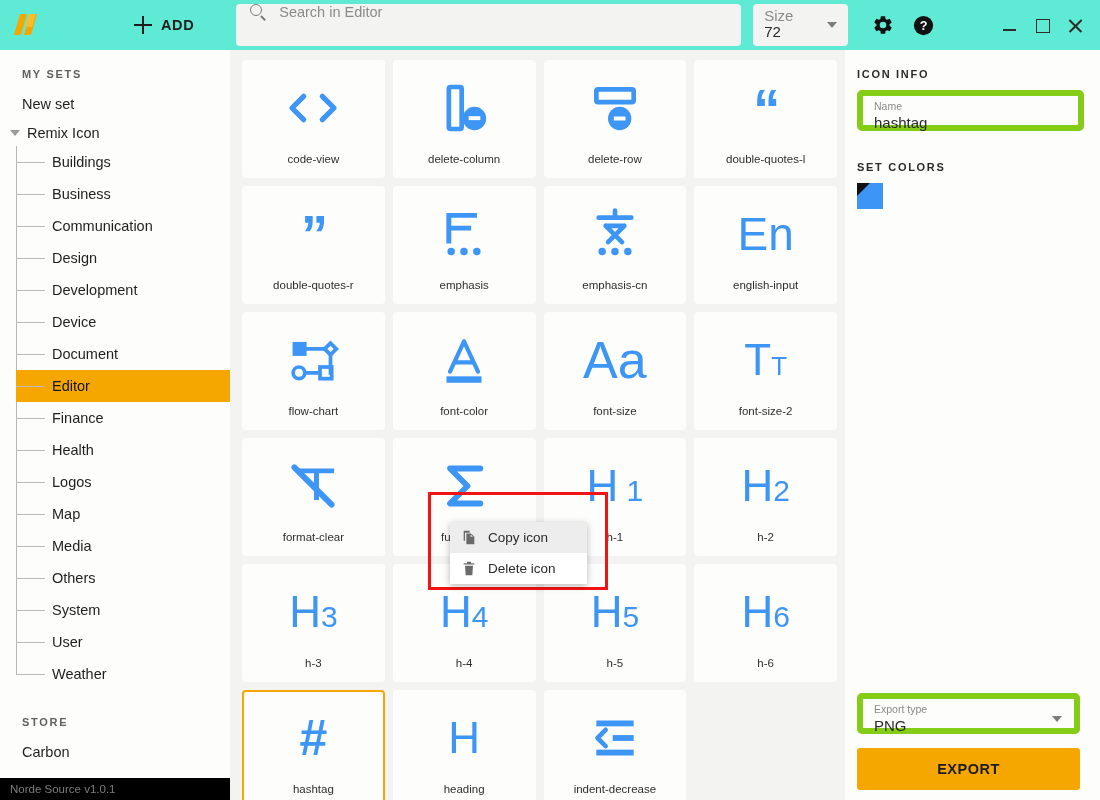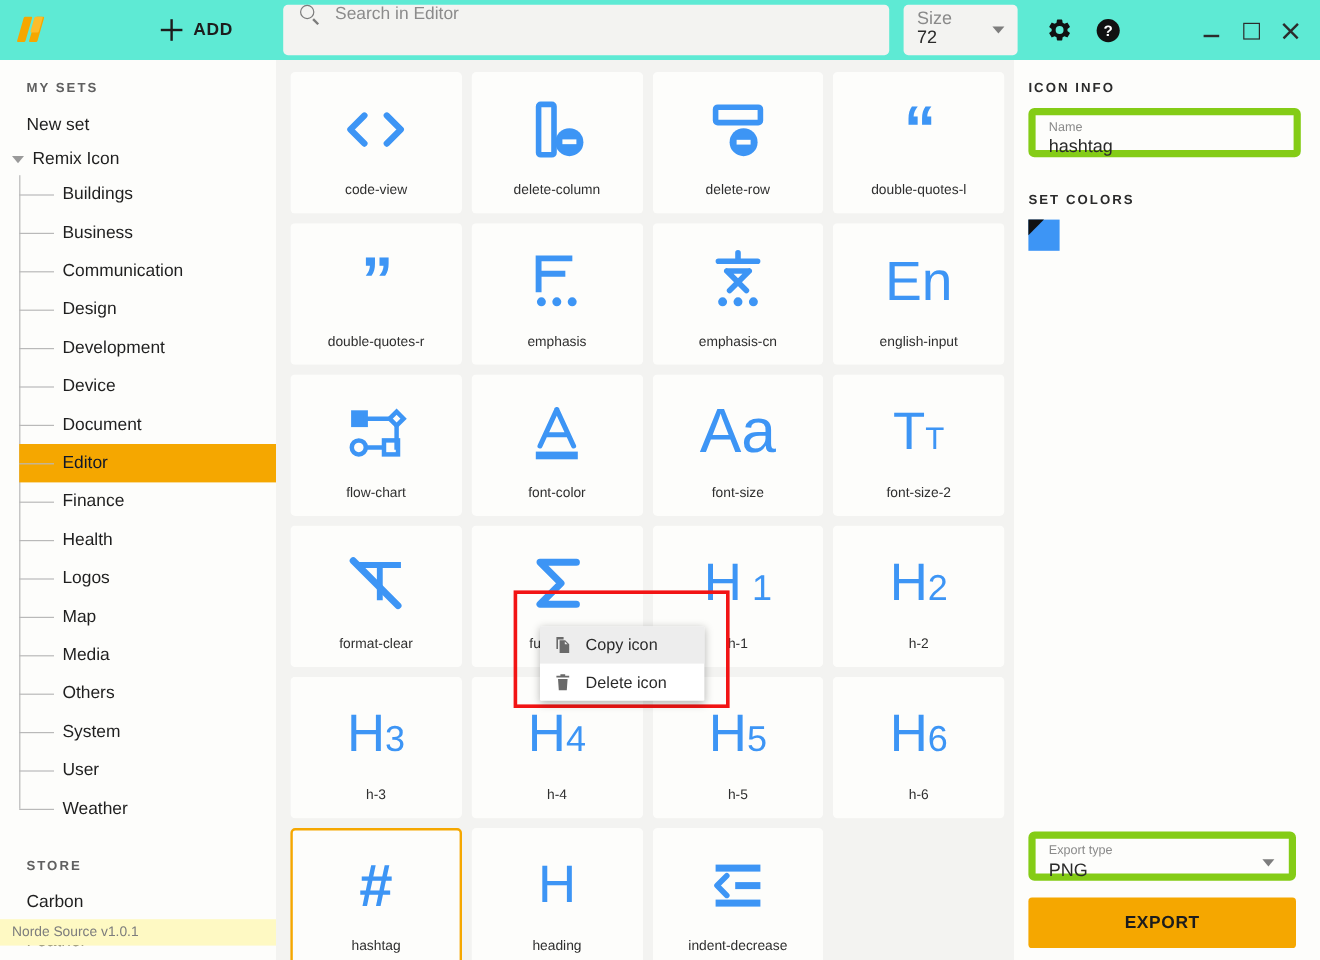--- a/index.html
+++ b/index.html
@@ -119,22 +119,22 @@
   }
   .tree-item:before {
     content: ""; position: absolute; left: 0; top: 50%; width: 29px; height: 1px; background: #b9b9b9;
   }
   .tree-item span { font-size: 14.5px; color: #1f1f1f; }
   .tree-item.active { background: #f5a700; }
   .tree-item.active span { color: #0f172a; }
   .store-head { margin-top: 20px; }
 
   .statusbar {
-    position: absolute; left: 0; bottom: 12px; width: 230px; height: 22px;
-    background: #fef9c3; display: flex; align-items: center;
+    position: absolute; left: 0; bottom: 0; width: 230px; height: 22px;
+    background: #000000; display: flex; align-items: center;
     padding-left: 10px; font-size: 11.5px; color: #7d7d7d;
   }
 
   
   .grid-area {
     flex: 1; background: #f3f3f1; padding: 10px 8px 0 12px;
     display: grid; grid-template-columns: repeat(4, 1fr);
     gap: 8px 8px; align-content: start; position: relative;
     overflow: hidden;
   }

